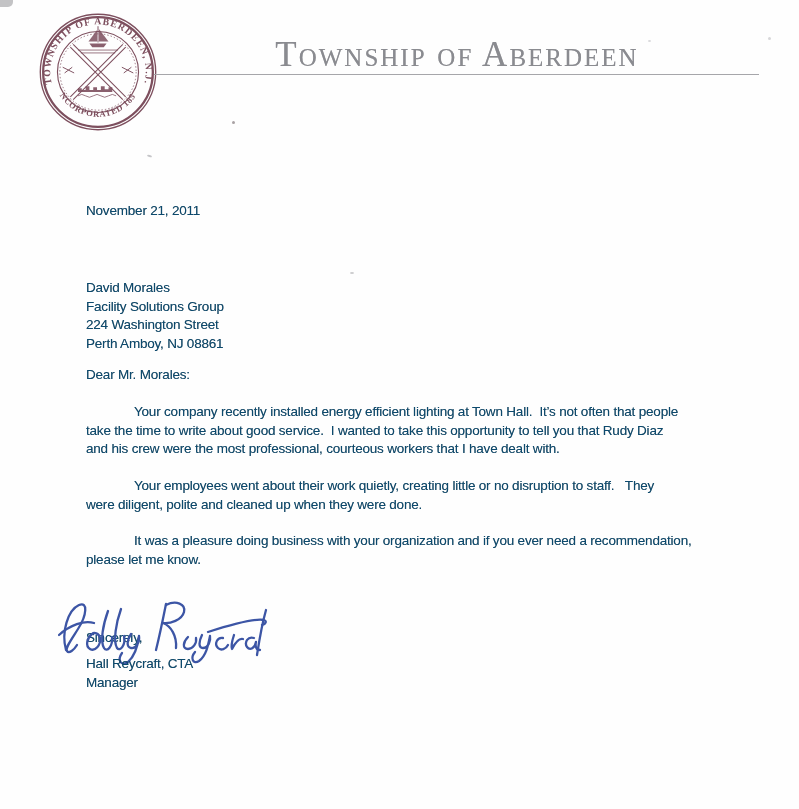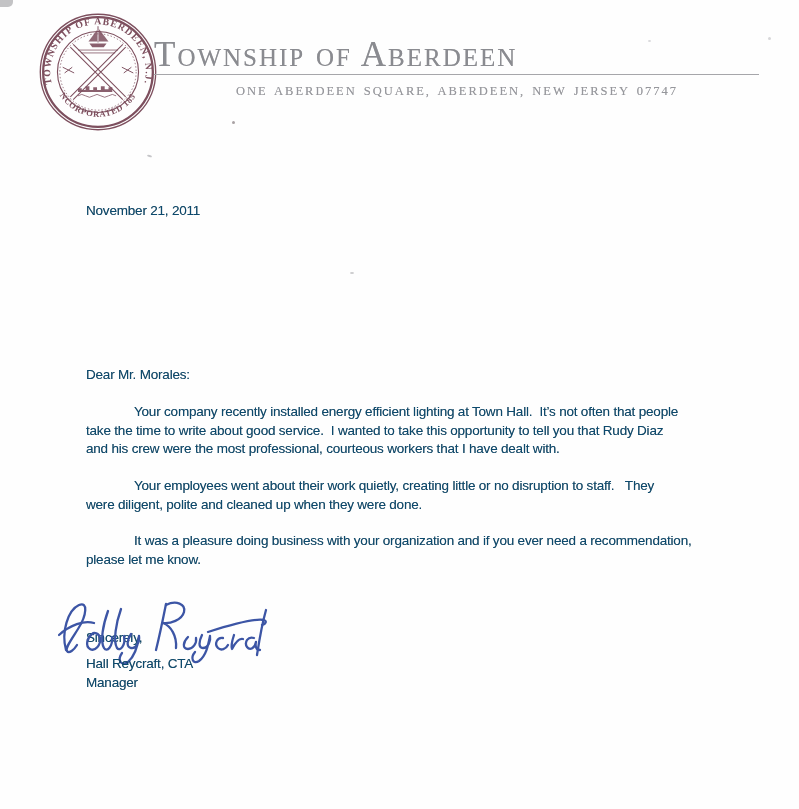--- a/index.html
+++ b/index.html
@@ -5,21 +5,21 @@
   html,body{margin:0;padding:0;background:#e9e9e9;}
   #page{position:relative;width:799px;height:809px;background:#fefefe;overflow:hidden;
         font-family:"Liberation Sans",sans-serif;}
   .abs{position:absolute;}
   
   .txt{position:absolute;font-family:"Liberation Sans",sans-serif;font-size:13.5px;
        letter-spacing:-0.2px;line-height:18.6px;color:#0c4a6e;white-space:pre-wrap;
        text-shadow:0 0 0.45px rgba(40,40,40,0.5);}
   .para{text-indent:48px;width:706px;}
   
-  .lh-title{position:absolute;left:154px;top:37px;width:606px;
+  .lh-title{position:absolute;left:154px;top:37px;width:606px;text-align:center;
             font-family:"Liberation Serif",serif;font-variant:small-caps;font-weight:400;
             font-size:35px;line-height:36px;letter-spacing:2px;color:#8a8b90;
             text-shadow:0 0 0.5px rgba(120,120,125,0.5);}
   .lh-rule{position:absolute;left:154px;top:74px;width:605px;height:0;
            border-top:1.6px solid #a6a6aa;}
   .lh-sub{position:absolute;left:154px;top:84px;width:606px;text-align:center;
           font-family:"Liberation Serif",serif;font-size:12.5px;line-height:15px;
           letter-spacing:2px;word-spacing:2px;color:#96979c;
           text-shadow:0 0 0.4px rgba(140,140,145,0.5);}
   .speck{position:absolute;border-radius:50%;}
@@ -62,24 +62,29 @@
       <path d="M90,60 L102,66 M92,66 L100,60" class="seal-stroke" stroke-width="1" fill="none" stroke="#7d4f5e"></path>
 
       <path d="M44,86 V82 H48 V84 H52 V80 H56 V84 H60 V81 H64 V84 H68 V80 H72 V83 H76 V81 H80 V86 Z" class="seal-fill" opacity="0.9" fill="#7d4f5e"></path>
 
       <path d="M44,90 Q48,87 52,90 T60,90 T68,90 T76,90 T84,90" class="seal-stroke" stroke-width="0.8" fill="none" stroke="#7d4f5e"></path>
     </g>
   </svg>
 
   <div class="lh-title" style="color: rgb(138, 139, 144);">Township of Aberdeen</div>
   <div class="lh-rule"></div>
-  <div class="lh-sub">ONE ABERDEEN SQUARE, ABERDEEN, NEW JERSEY 07747</div>
 
   <div class="txt" style="left:86px;top:202px;">November 21, 2011</div>
 
+  <div class="abs" style="left:86px;top:279px;">
+    <div class="txt" style="position:static;">David Morales</div>
+    <div class="txt" style="position:static;">Facility Solutions Group</div>
+    <div class="txt" style="position:static;">224 Washington Street</div>
+    <div class="txt" style="position:static;">Perth Amboy, NJ 08861</div>
+  </div>
 
   <div class="txt" style="left:86px;top:366px;">Dear Mr. Morales:</div>
 
   <div class="txt para" style="left:86px;top:477px;">Your employees went about their work quietly, creating little or no disruption to staff.   They
 were diligent, polite and cleaned up when they were done.</div>
 
   <div class="txt para" style="left:86px;top:403px;">Your company recently installed energy efficient lighting at Town Hall.  It’s not often that people
 take the time to write about good service.  I wanted to take this opportunity to tell you that Rudy Diaz
 and his crew were the most professional, courteous workers that I have dealt with.</div>
 

